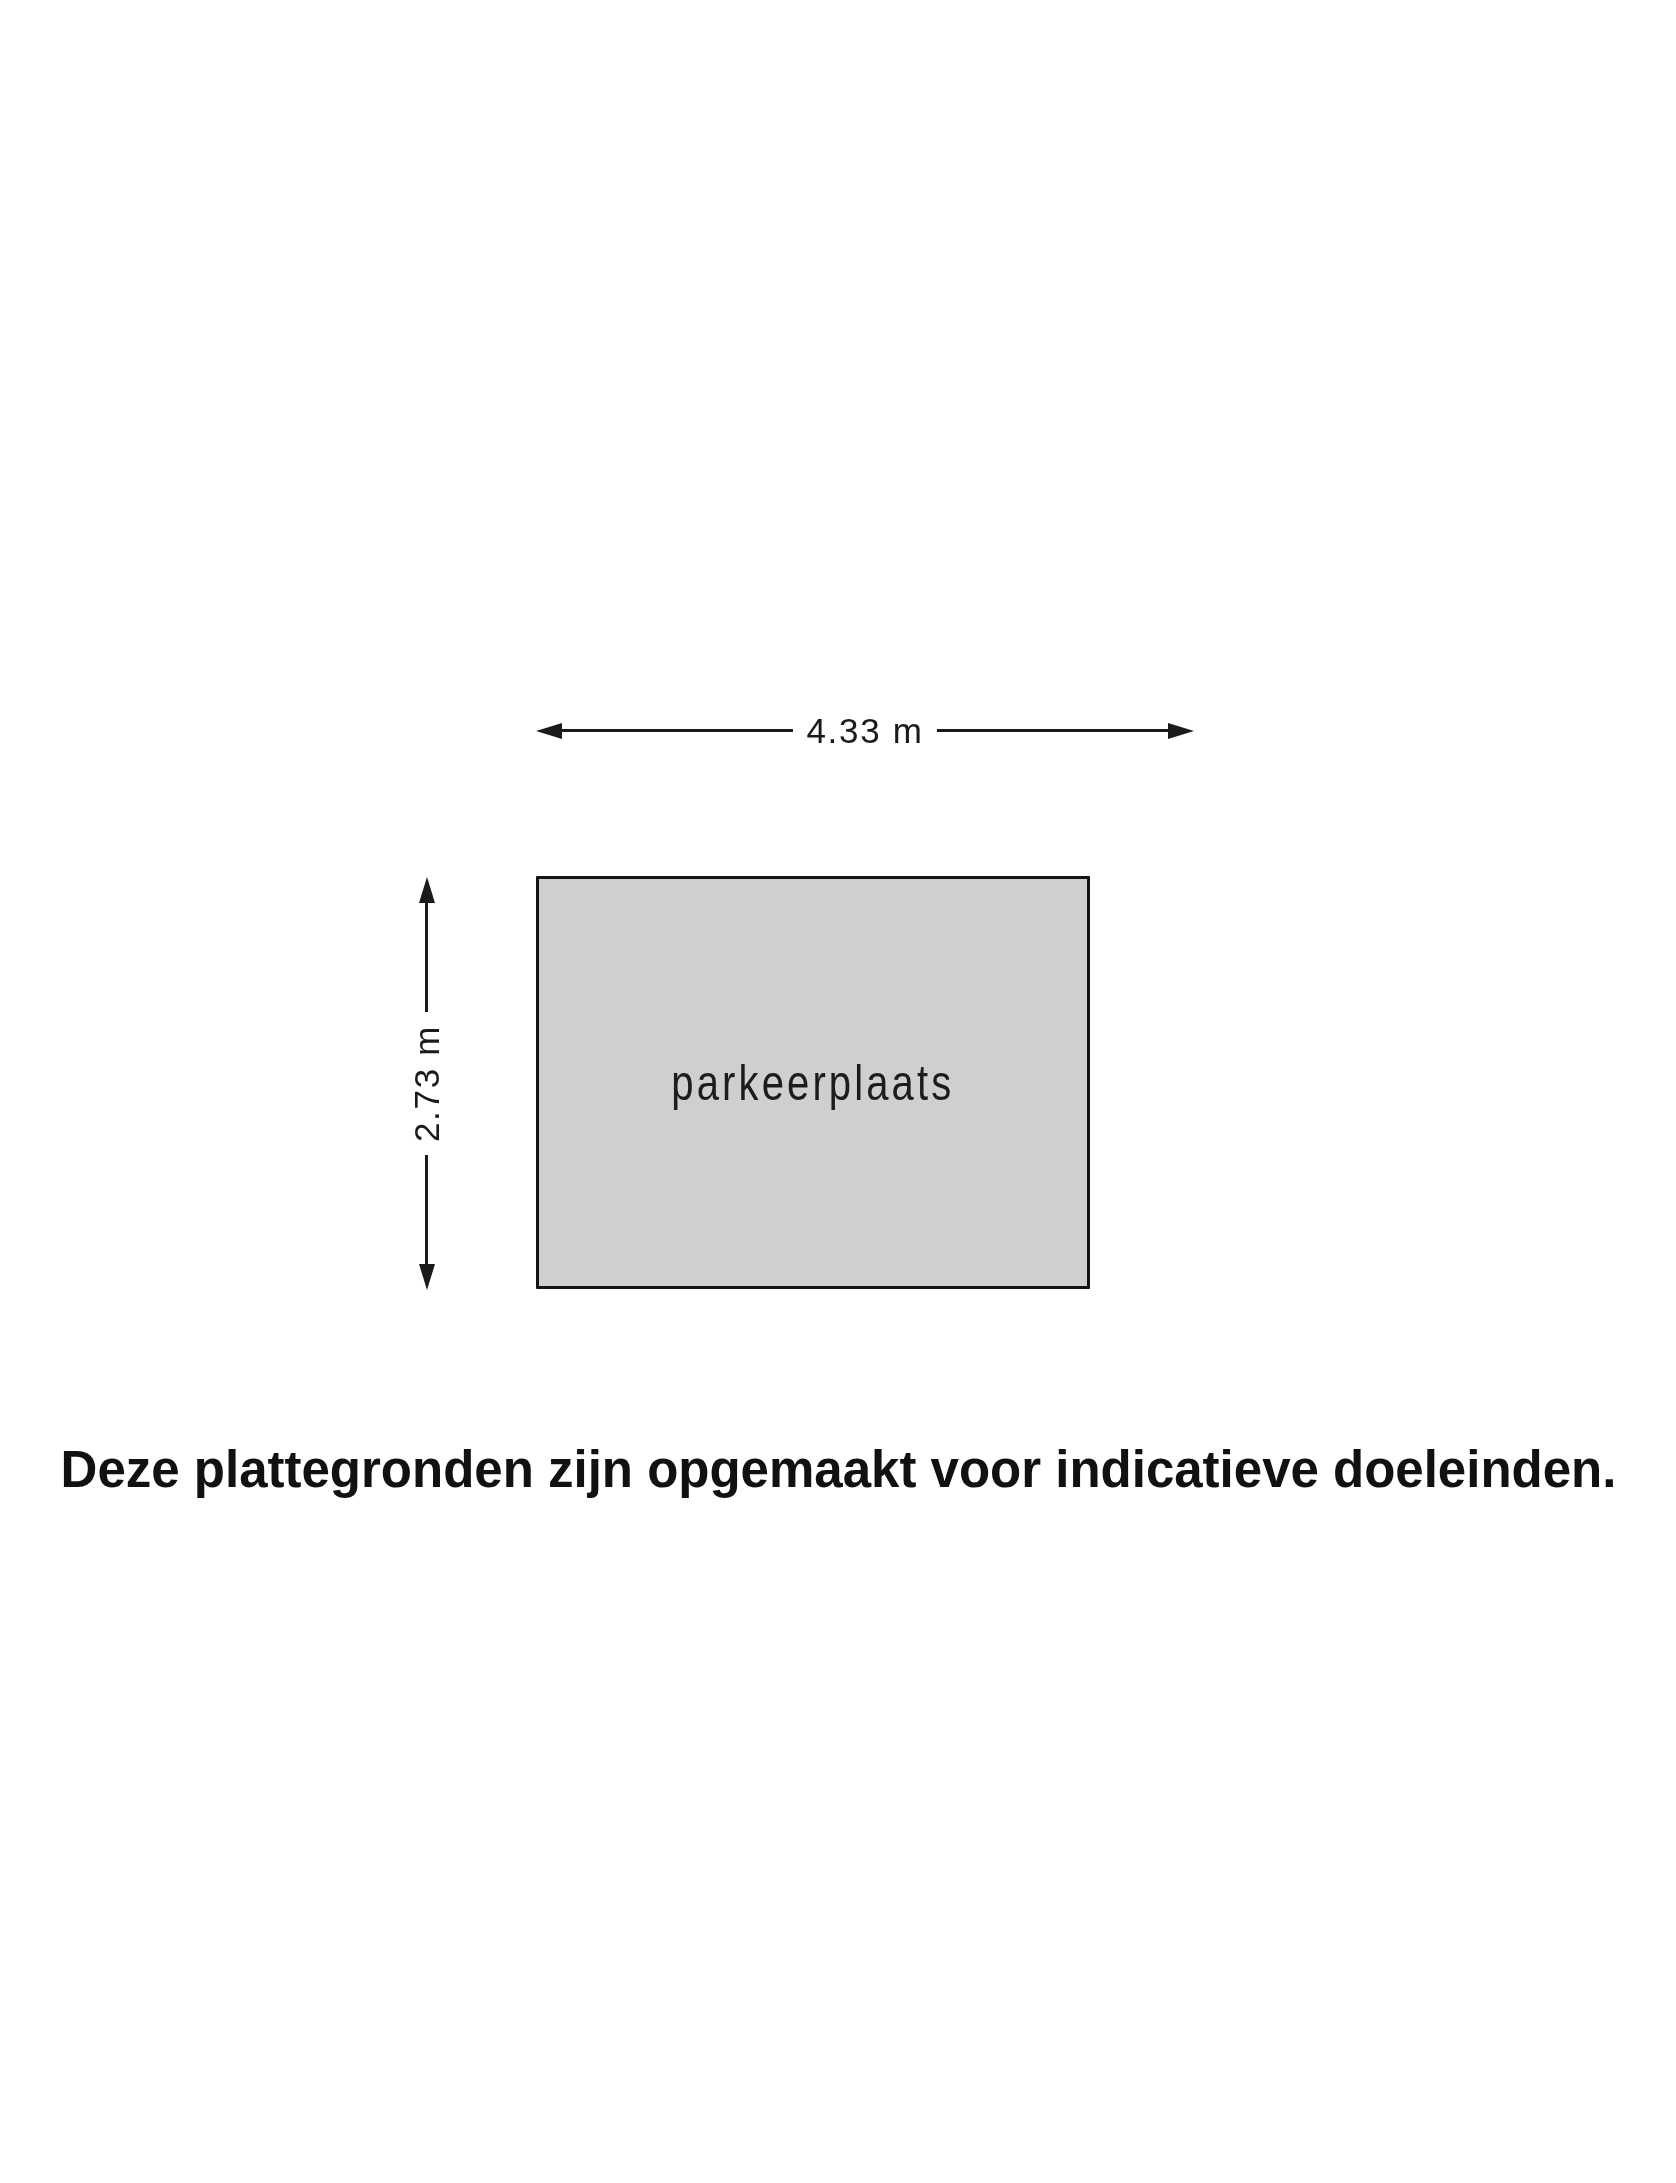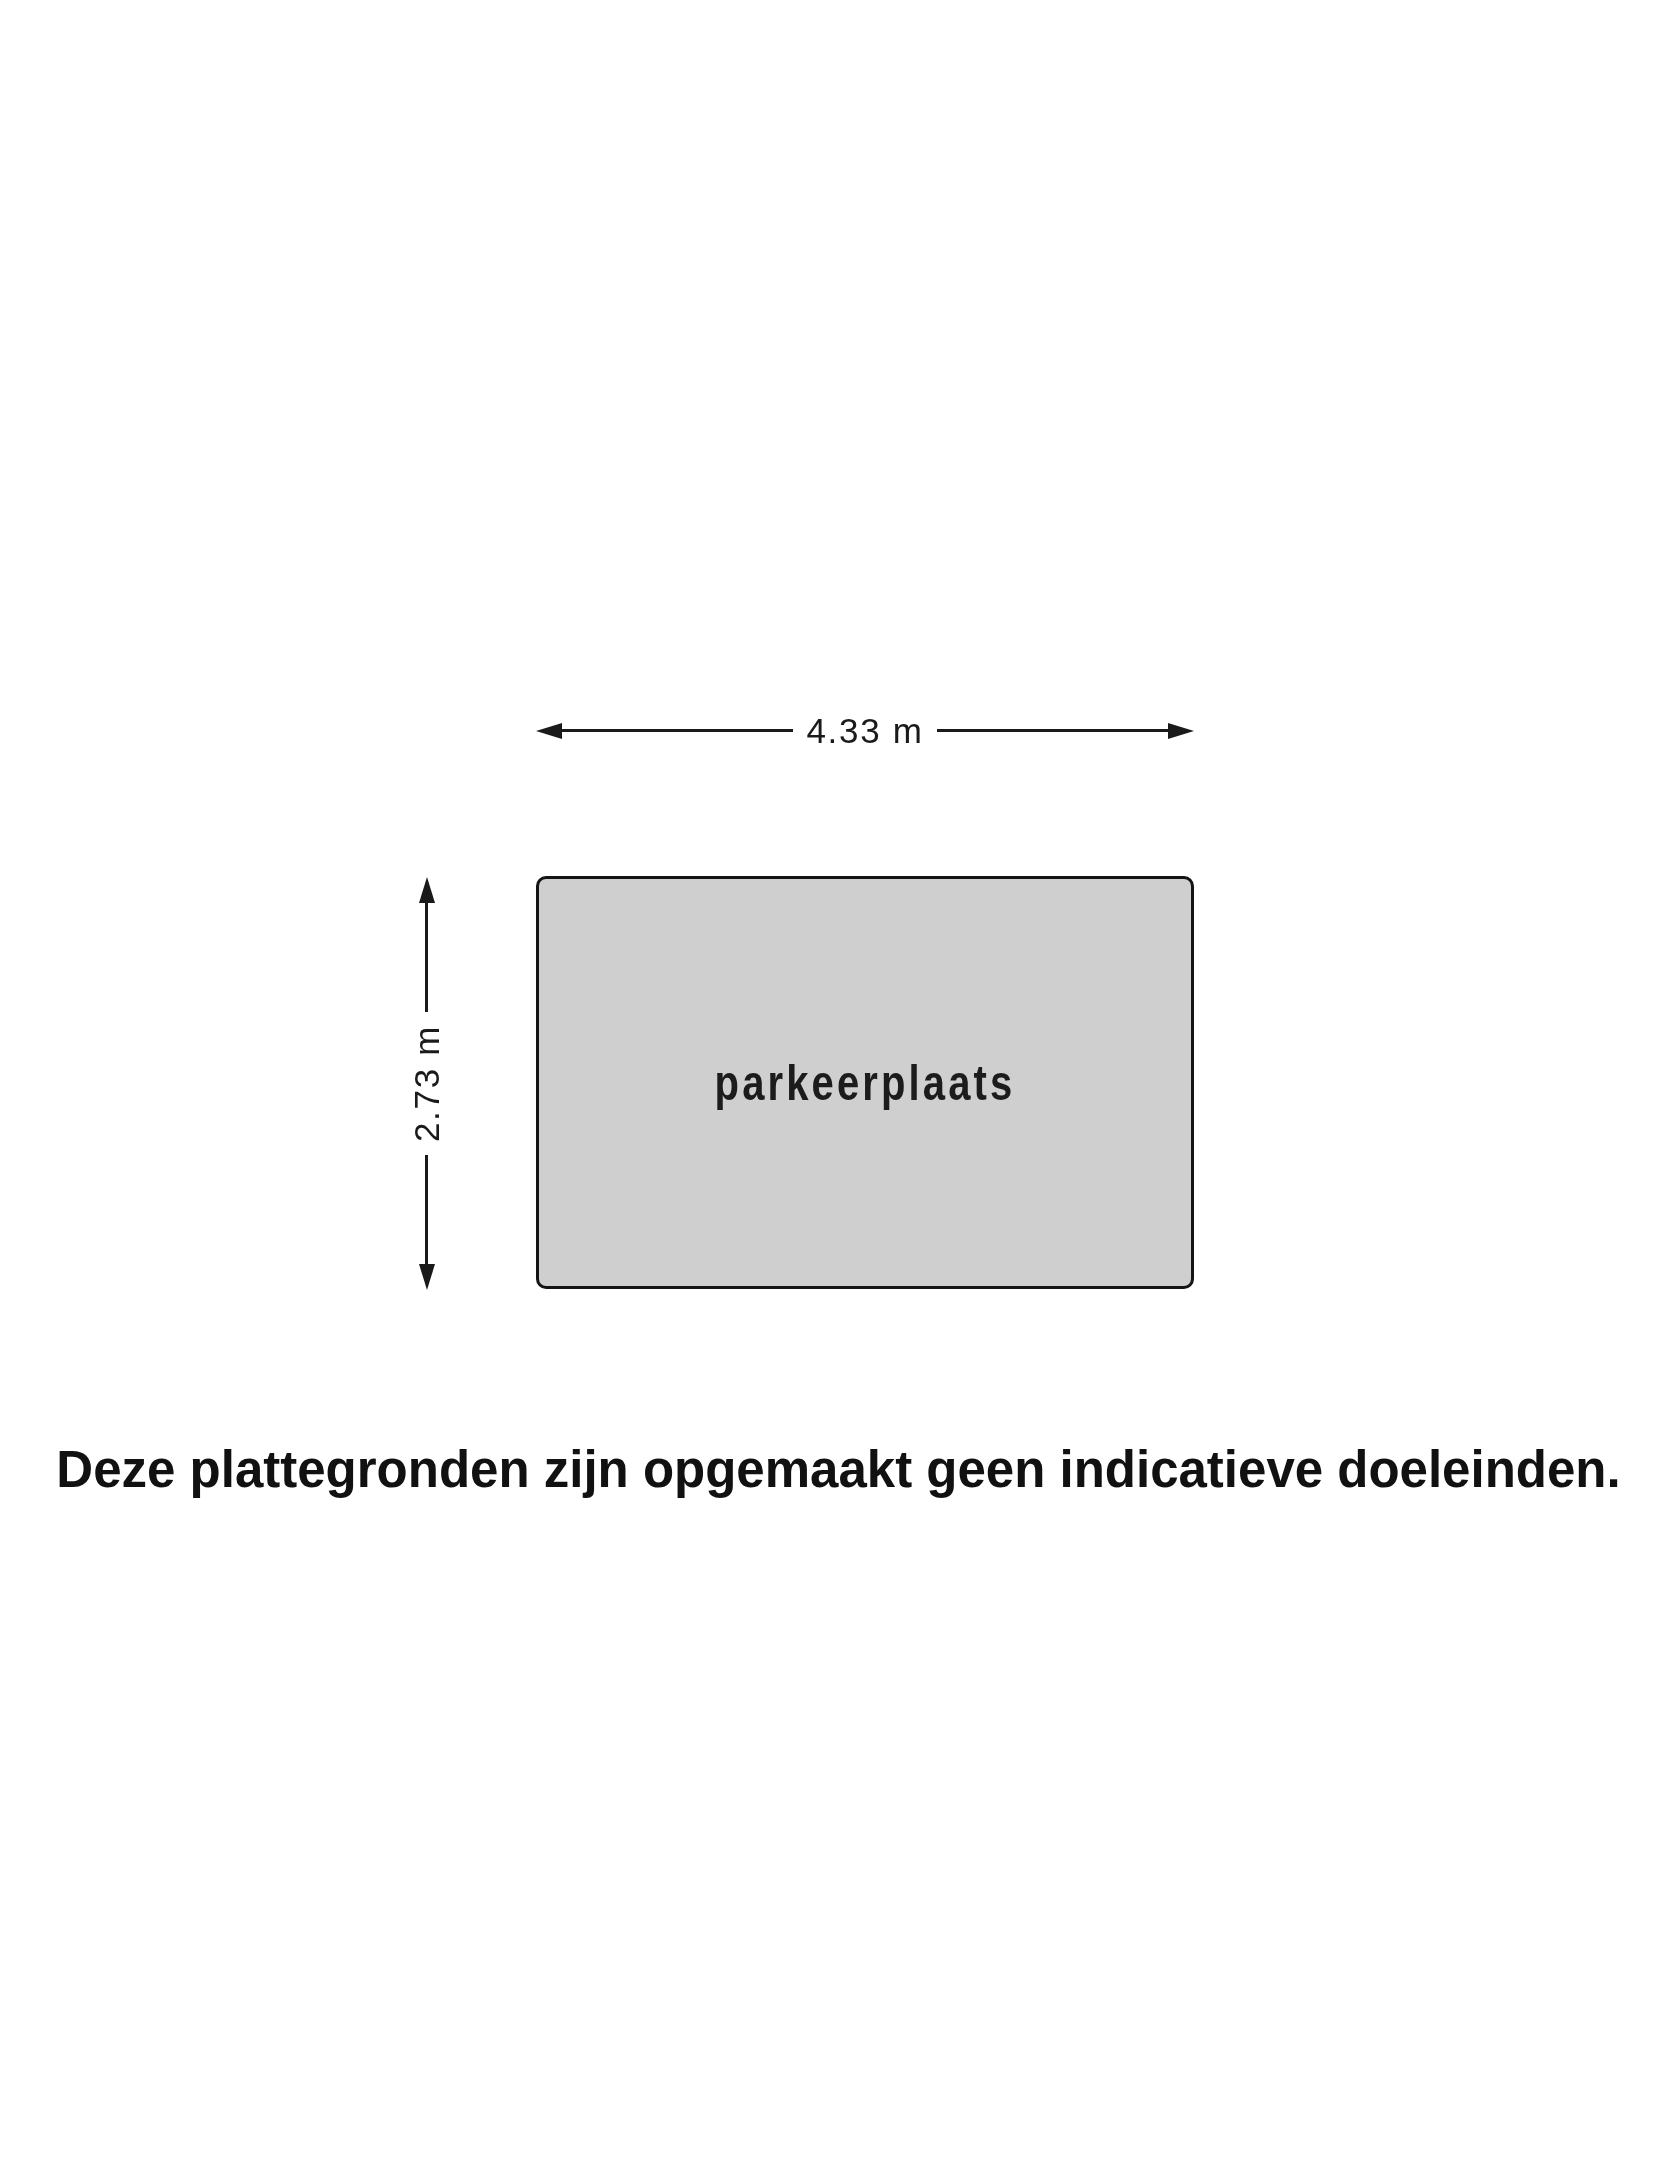--- a/index.html
+++ b/index.html
@@ -37,25 +37,25 @@
     padding:0 13px;white-space:nowrap;color:var(--dimension);
   }
   .dim-width{left:536px;top:712px;width:658px;height:37px;}
   .dim-height{
     left:220px;top:1065px;width:413px;height:37px;
     transform:rotate(-90deg);transform-origin:center center;
   }
 
   
   .room{
-    position:absolute;left:536px;top:876px;width:658px;height:413px;
+    position:absolute;left:536px;top:876px;width:554px;height:413px;
     background:var(--room-fill);
     border:3.1px solid var(--room-border);
-    border-radius:10px;
-    display:flex;align-items:center;justify-content:center;font-weight:bold;
+    border-radius:1px;
+    display:flex;align-items:center;justify-content:center;
   }
   .room-label{
     font-size:50px;line-height:1;letter-spacing:3.9px;color:#1c1c1c;
     transform:scaleX(0.8);white-space:nowrap;
   }
 
   
   .disclaimer{
     position:absolute;left:0;top:1440px;width:1677px;
     text-align:center;font-weight:bold;color:var(--text);
@@ -82,17 +82,17 @@
     <span class="dim-label">2.73 m</span>
     <span class="dim-line"></span>
     <span class="arrowhead right"></span>
   </div>
 
   <div class="room">
     <span class="room-label">parkeerplaats</span>
   </div>
 
   <div class="disclaimer">
-    <div>Deze plattegronden zijn opgemaakt geen indicatieve doeleinden.</div>
+    <div>Deze plattegronden zijn opgemaakt voor indicatieve doeleinden.</div>
   </div>
 
 </div>
 
 
 </body></html>

